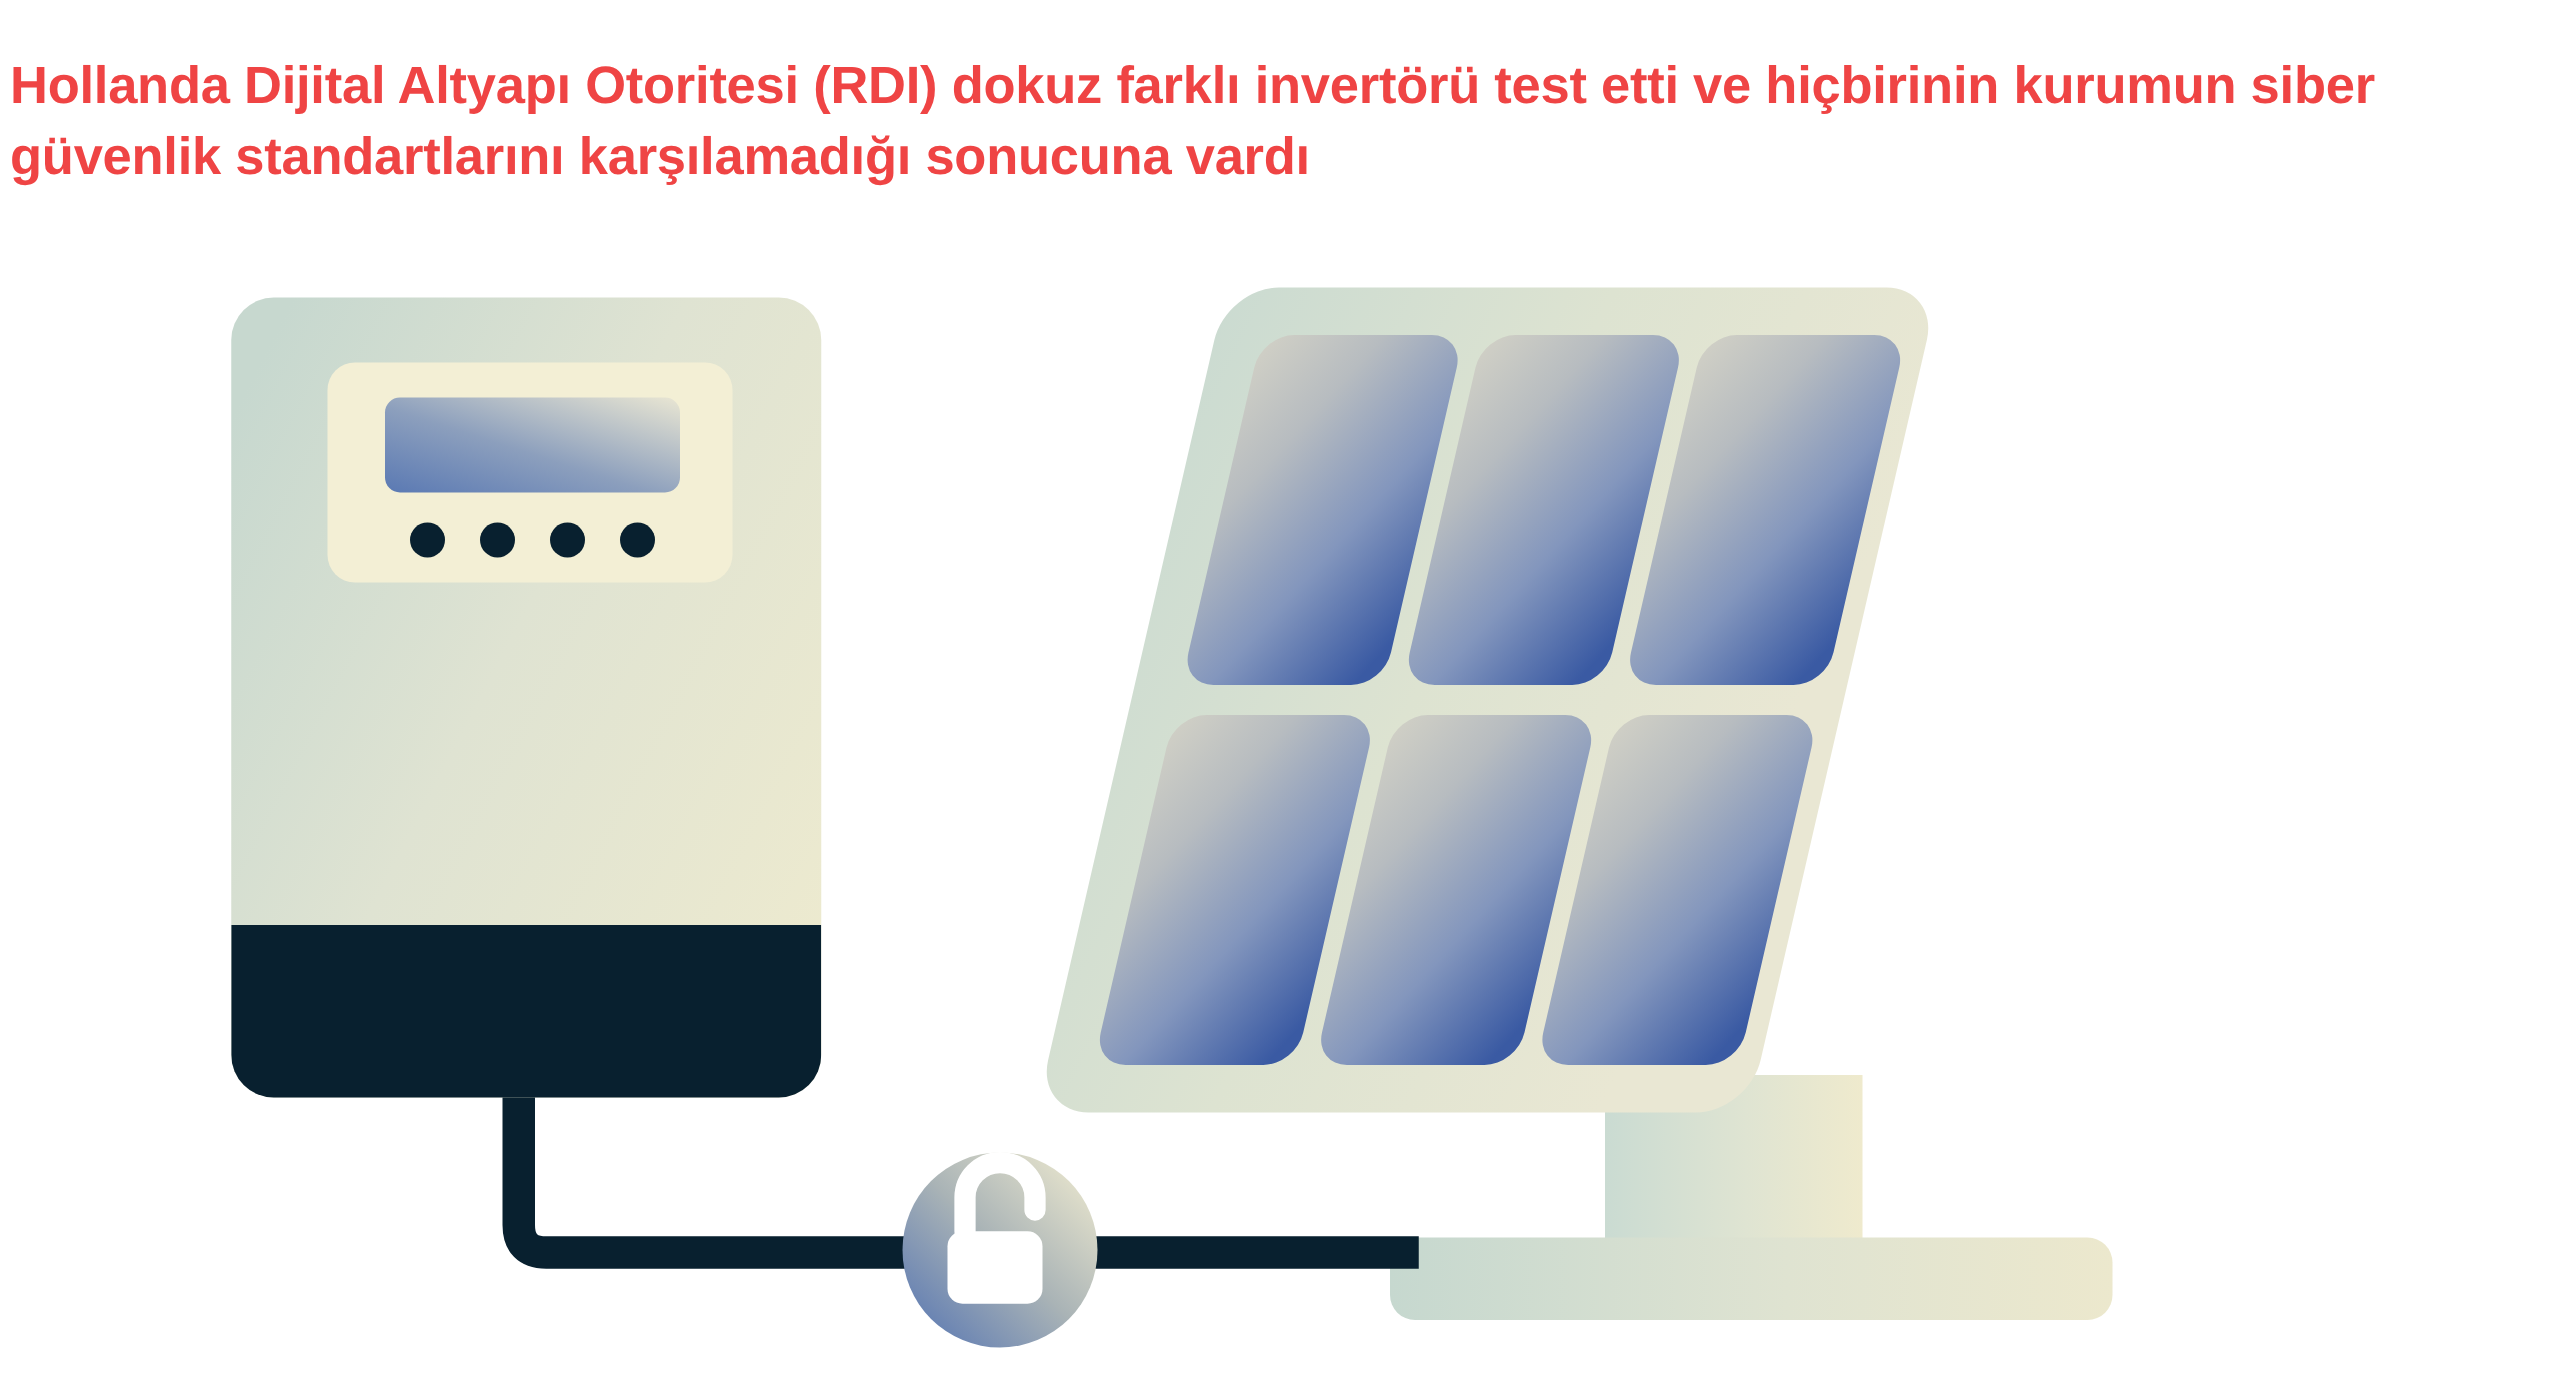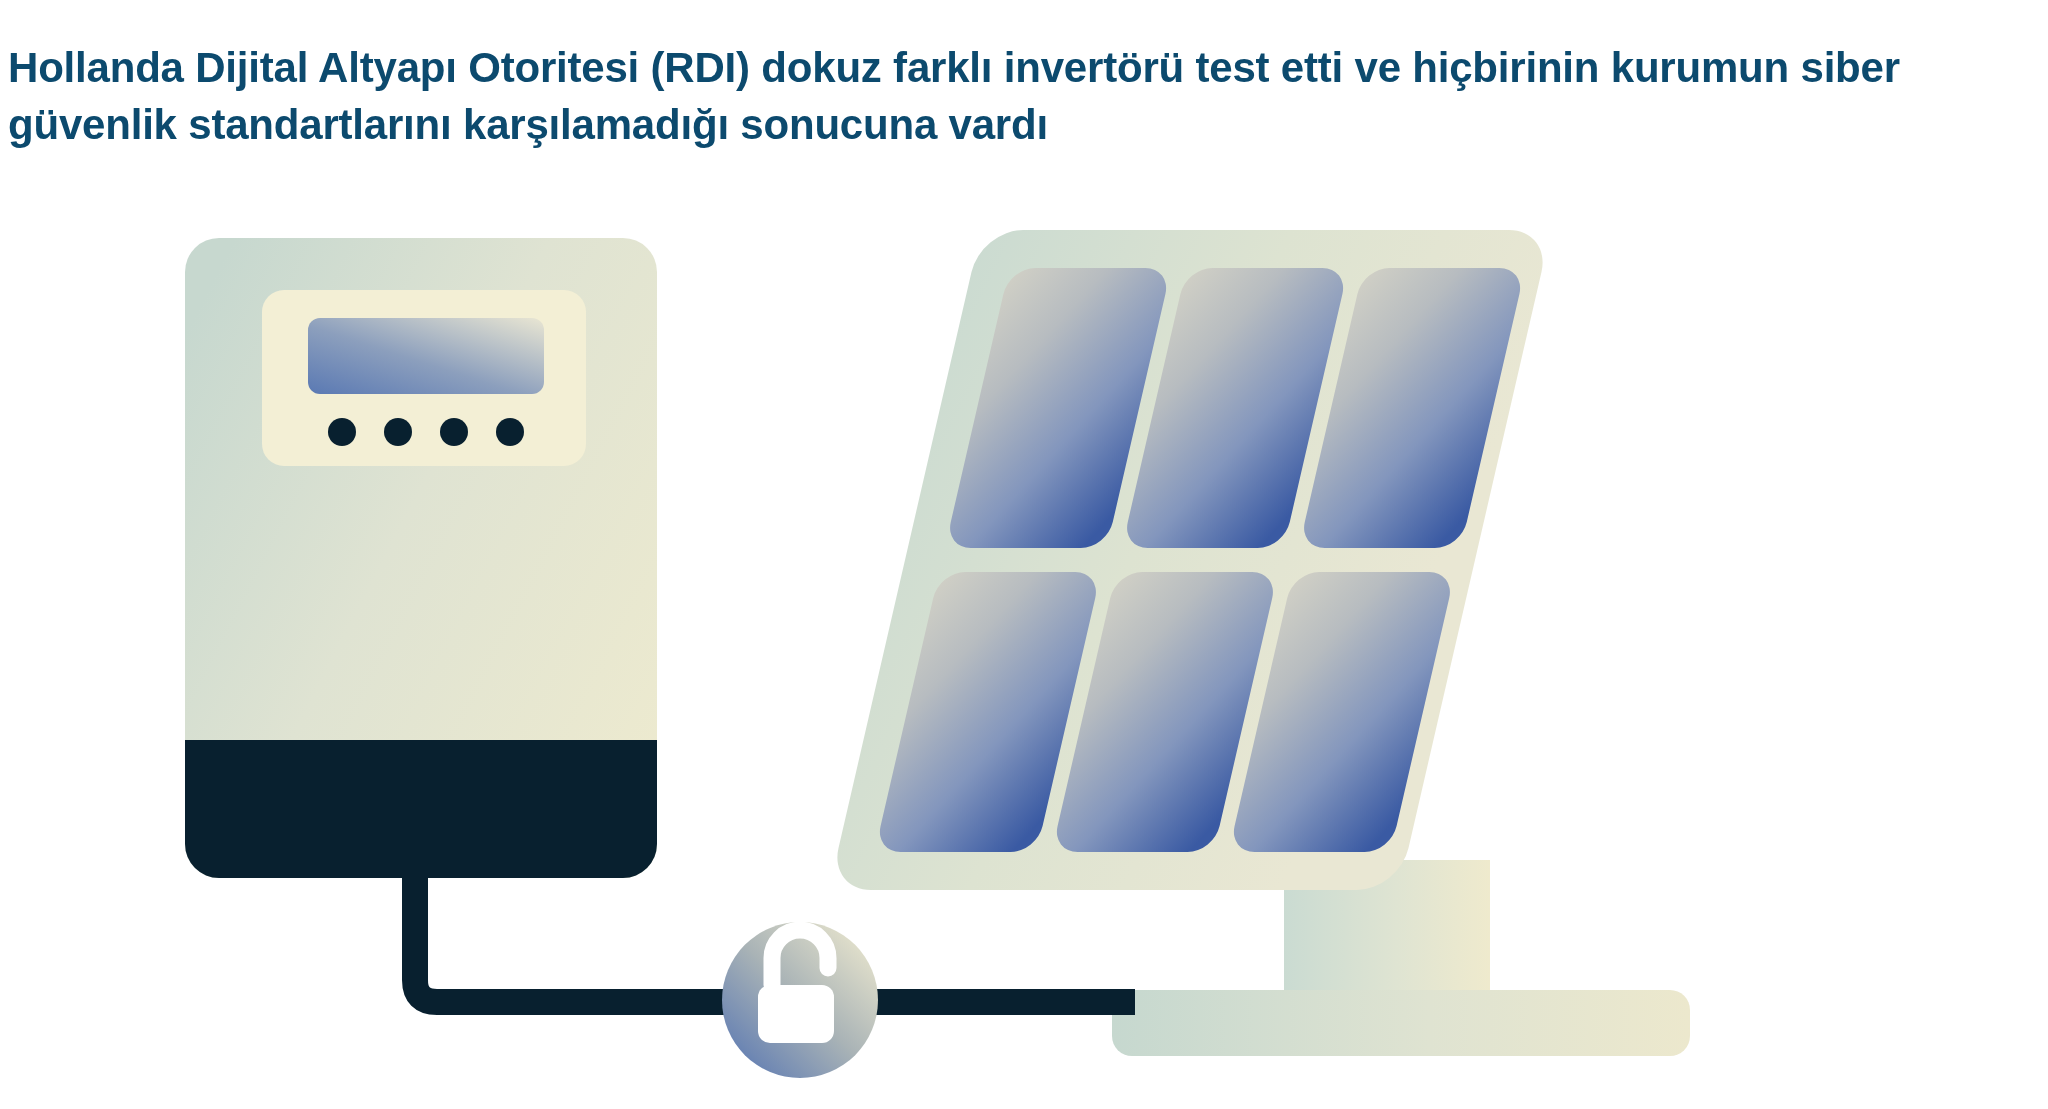--- a/index.html
+++ b/index.html
@@ -19,21 +19,21 @@
   #headline {
     position: absolute;
     left: 8px;
     top: 12px;
     width: 2020px;
     font-family: "Liberation Sans", sans-serif;
     font-weight: bold;
     font-size: 42px;
     line-height: 1.35;
     letter-spacing: -0.2px;
-    color: #0c4a6e;
+    color: #ef4444;
   }
 
   
   #illustration {
     position: absolute;
     left: 0;
     top: 0;
     width: 2048px;
     height: 1109px;
   }

